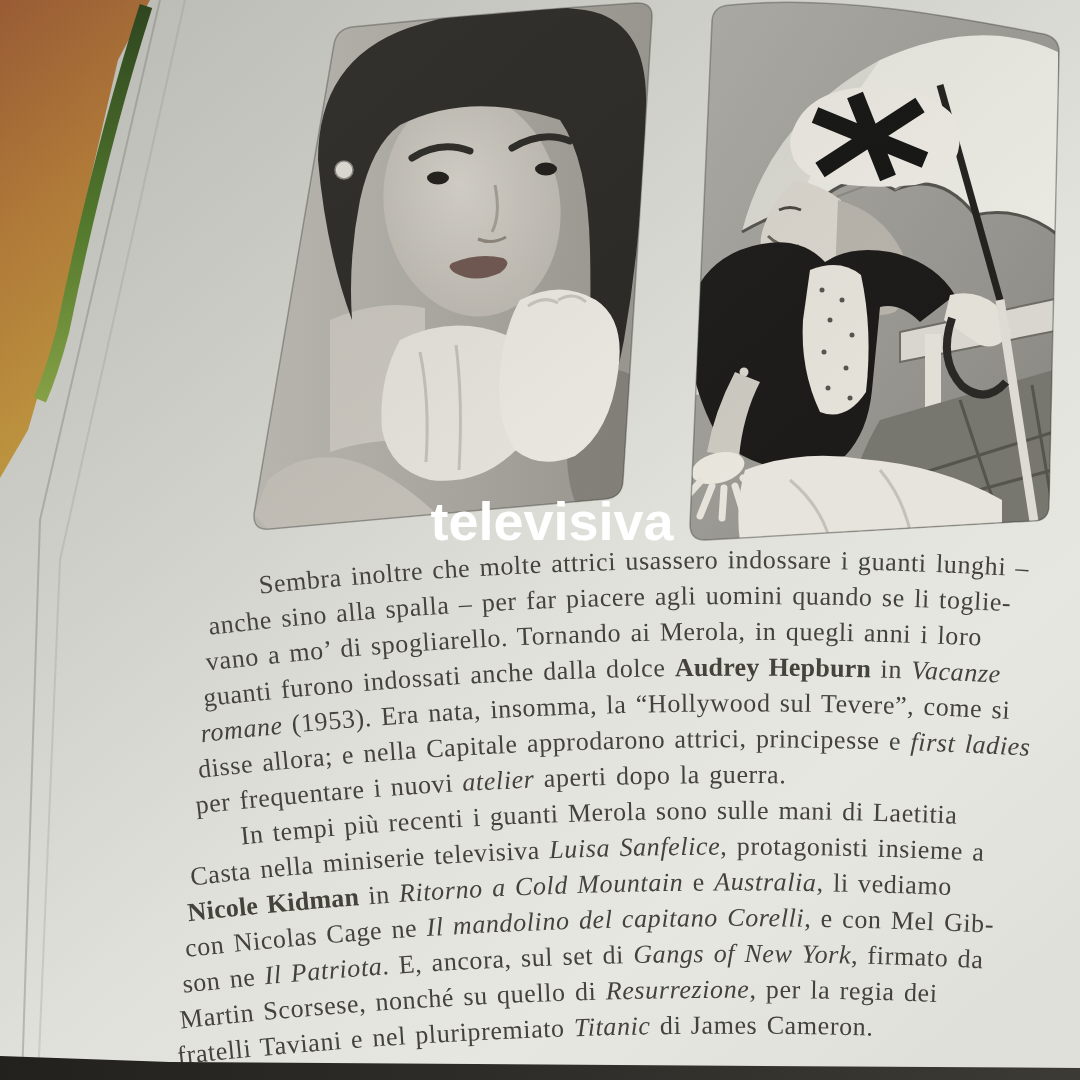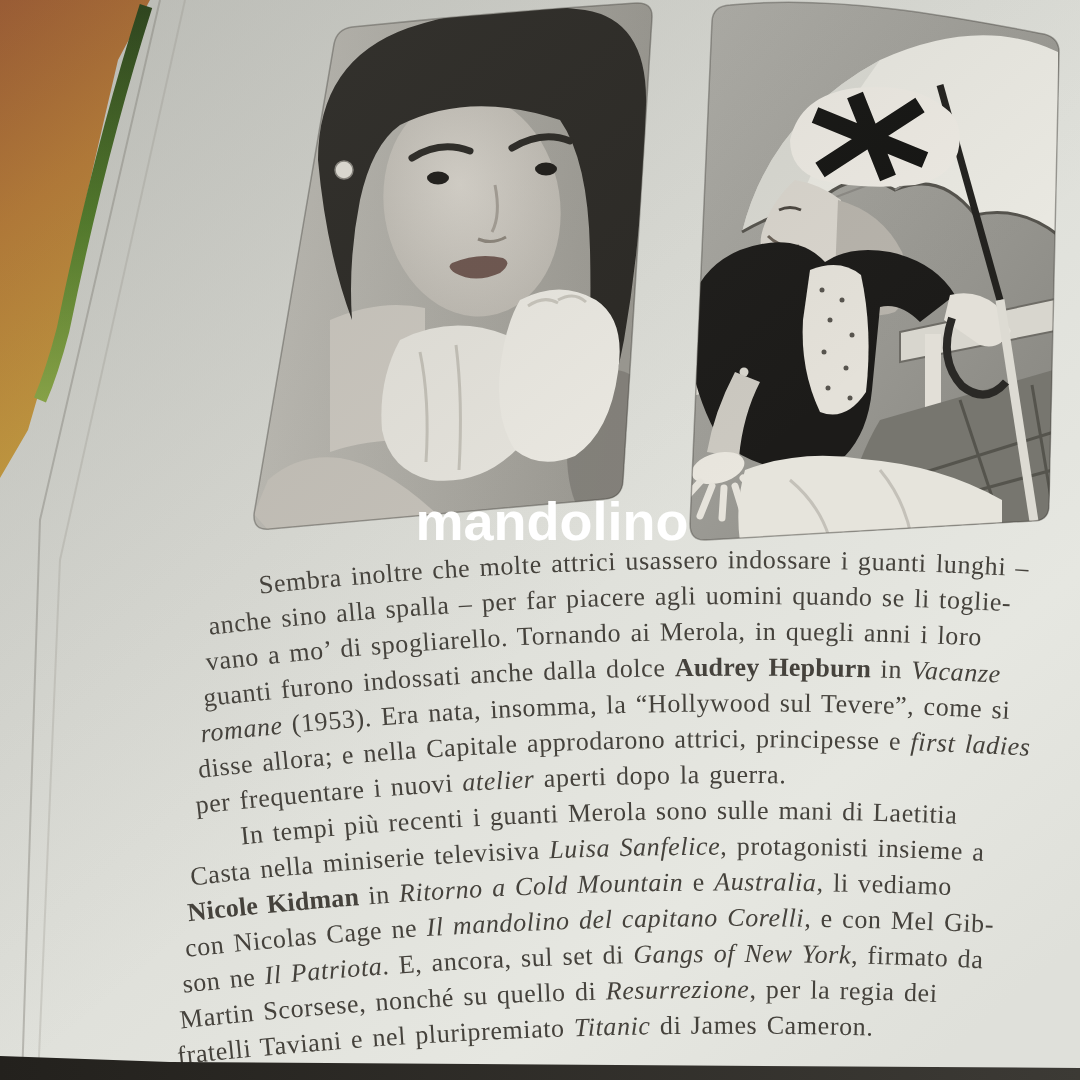--- a/index.html
+++ b/index.html
@@ -172,14 +172,14 @@
         <text class="bodyline"><textPath href="#lnp10" xlink:href="#lnp10"><tspan>con Nicolas Cage ne </tspan><tspan class="i">Il mandolino del capitano Corelli</tspan><tspan>, e con Mel Gib-</tspan></textPath></text>
         <text class="bodyline"><textPath href="#lnp11" xlink:href="#lnp11"><tspan>son ne </tspan><tspan class="i">Il Patriota</tspan><tspan>. E, ancora, sul set di </tspan><tspan class="i">Gangs of New York</tspan><tspan>, firmato da</tspan></textPath></text>
         <text class="bodyline"><textPath href="#lnp12" xlink:href="#lnp12"><tspan>Martin Scorsese, nonché su quello di </tspan><tspan class="i">Resurrezione</tspan><tspan>, per la regia dei</tspan></textPath></text>
         <text class="bodyline"><textPath href="#lnp13" xlink:href="#lnp13"><tspan>fratelli Taviani e nel pluripremiato </tspan><tspan class="i">Titanic</tspan><tspan> di James Cameron.</tspan></textPath></text>
       </g>
 
   <rect x="0" y="0" width="1080" height="1080" fill="url(#g_overlay)"></rect>
   <path d="M 0 1056 L 170 1062 L 1080 1068 L 1080 1080 L 0 1080 Z" fill="url(#g_strip)"></path>
 </svg>
 
-<div class="watermark">mandolino</div>
+<div class="watermark">televisiva</div>
 </div>
 
 </body></html>

